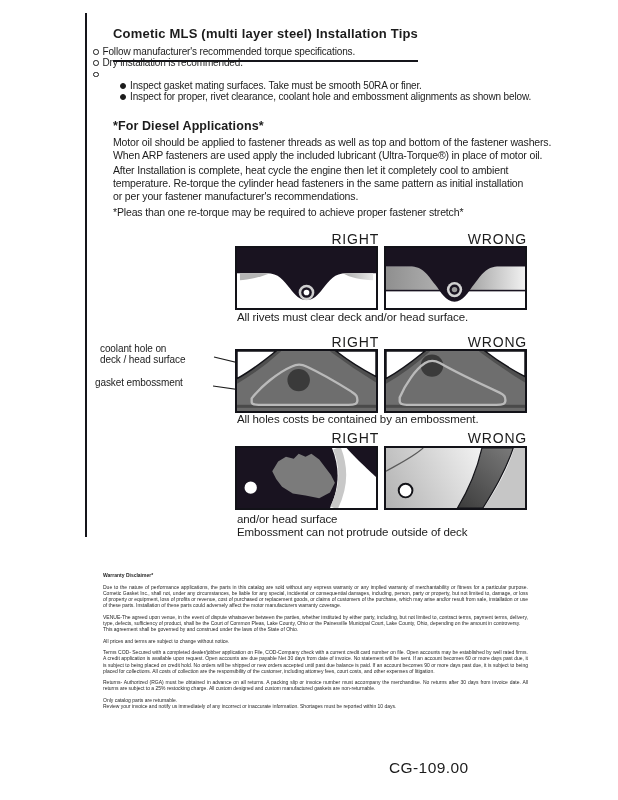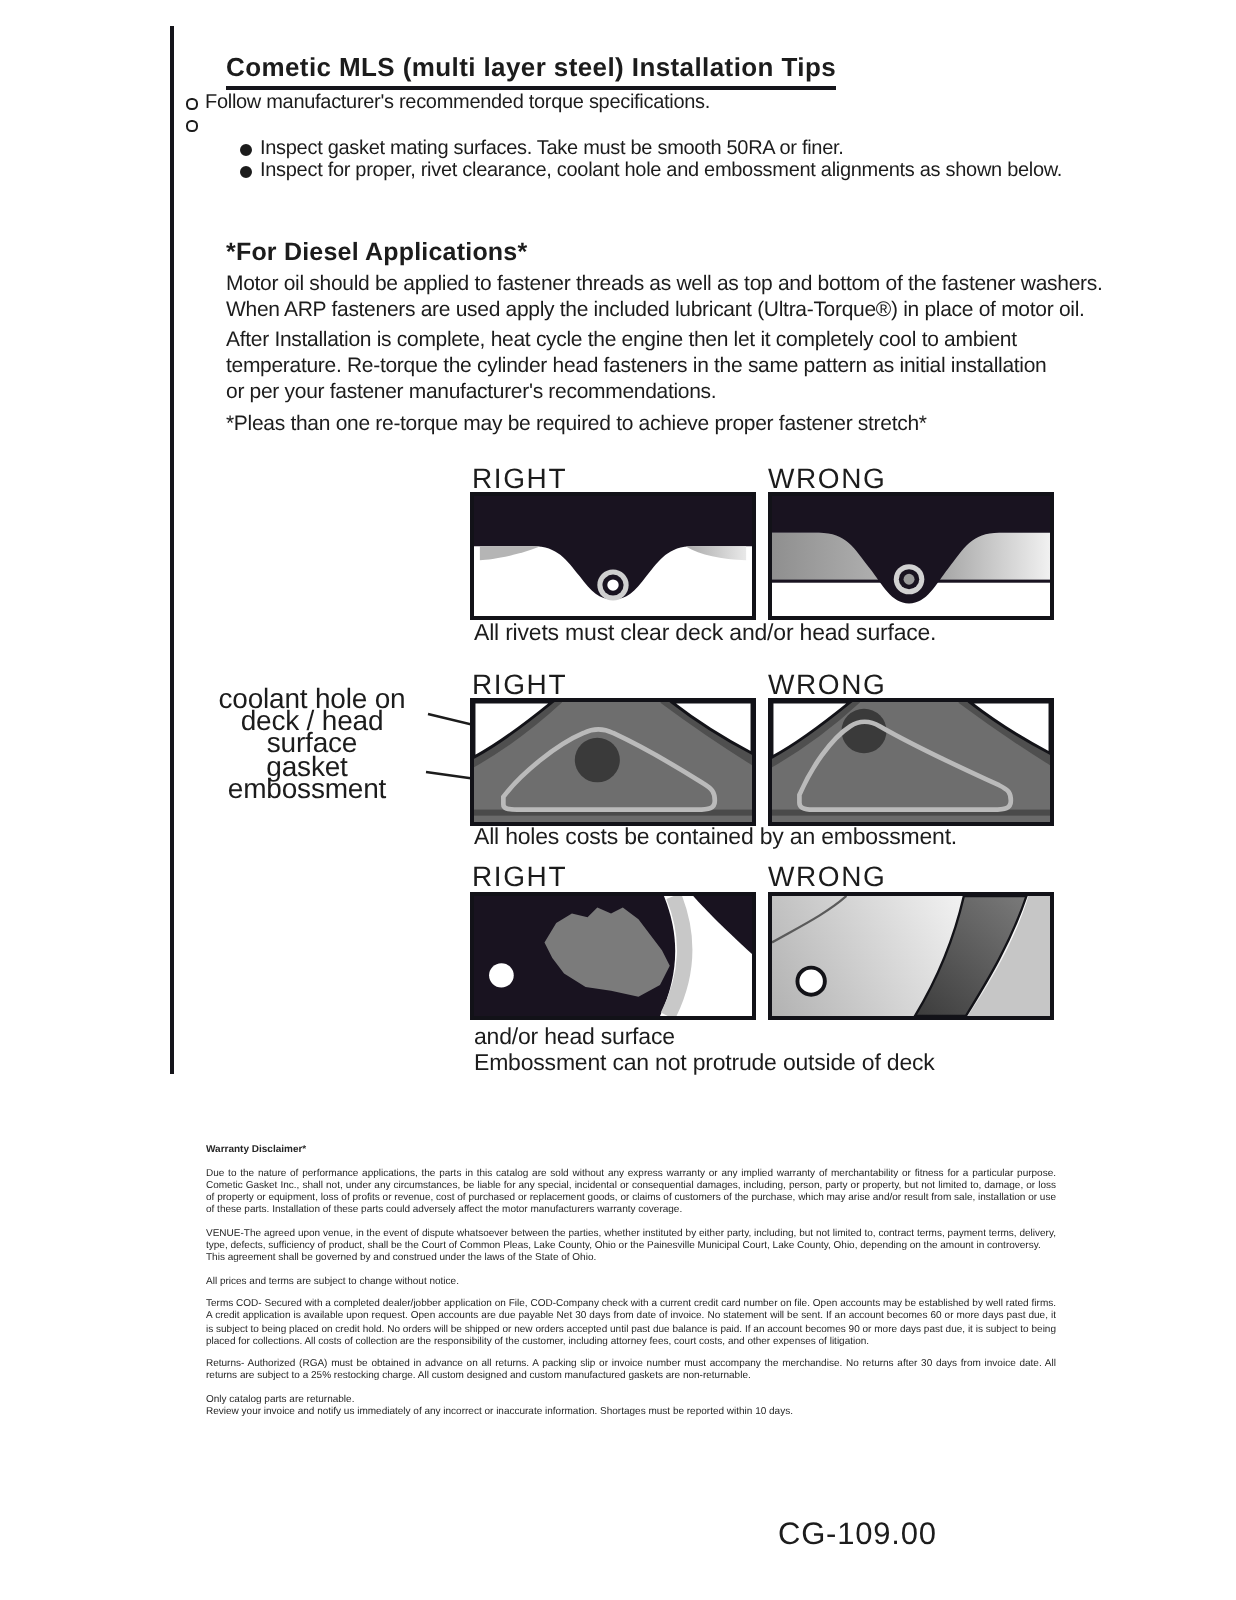--- a/index.html
+++ b/index.html
@@ -1,37 +1,37 @@
 <!DOCTYPE html>
 <html><head>
 <meta charset="utf-8">
 <style>
   html,body{margin:0;padding:0;background:#e8e8e8}
   .page{position:relative;width:618px;height:800px;margin:0 auto;background:#ffffff;
         font-family:"Liberation Sans",sans-serif;color:#1c1c1c;overflow:hidden}
   .vrule{position:absolute;left:85px;top:13px;width:2px;height:524px;background:#15151b}
   .doc-title{position:absolute;left:113px;top:26px;font-size:13px;font-weight:bold;letter-spacing:.2px;
-        border-bottom:2px solid #15151b;padding-bottom:2px;white-space:nowrap}
+        border-bottom:2px solid #15151b;padding-bottom:19px;white-space:nowrap}
   .tips{position:absolute;left:93px;top:46px}
   .tip{display:flex;align-items:flex-start;height:11.3px;font-size:10px;letter-spacing:-.15px;white-space:nowrap}
   .tip .mk{flex:0 0 auto;width:3.5px;height:3.5px;border:1px solid #1c1c1c;border-radius:50%;margin:3px 4px 0 0}
   .tip.sub{margin-left:27px}
   .tip.sub .mk{width:4px;height:4px;background:#1c1c1c}
   .h-diesel{position:absolute;left:113px;top:119px;font-size:12.5px;font-weight:bold;letter-spacing:.1px}
   .para{position:absolute;left:113px;font-size:10.5px;letter-spacing:-.15px}
   .para .ln{height:13.2px;white-space:nowrap}
   #para1{top:136px}
   #para2{top:164px}
   #footnote{top:206px}
-  .dlabel{position:absolute;width:143px;text-align:left;font-size:14px;letter-spacing:.8px}
+  .dlabel{position:absolute;width:143px;text-align:right;font-size:14px;letter-spacing:.8px}
   .dbox{position:absolute;box-sizing:border-box;width:143px;height:64px;border:2px solid #121218;background:#fff}
   .dbox svg{display:block;width:139px;height:60px}
   .caption{position:absolute;left:237px;font-size:11.5px;letter-spacing:-.1px}
   .caption .ln{height:13px;white-space:nowrap}
-  .callout{position:absolute;text-align:center;font-size:14px;line-height:10.8px;letter-spacing:-.1px}
+  .callout{position:absolute;text-align:left;font-size:10px;line-height:10.8px;letter-spacing:-.1px}
   #callout-coolant{left:100px;top:344px;width:112px}
   #callout-emboss{left:95px;top:378px;width:117px}
   #callout-lines{position:absolute;left:0;top:0;width:618px;height:800px;pointer-events:none}
   .legal{position:absolute;left:103px;top:572px;width:425px;font-size:5px;line-height:6.1px;
          color:#262626;text-align:justify}
   .legal p{margin:0 0 5.5px 0}
   .legal .lead{font-weight:bold;text-align:left;margin-bottom:6px}
   .legal .tight{margin-bottom:0}
   .pagecode{position:absolute;left:389px;top:759px;font-size:15.5px;letter-spacing:.4px}
 </style>
@@ -44,20 +44,24 @@
 
   <div class="doc-title">Cometic MLS (multi layer steel) Installation Tips</div>
 
   <div class="tips">
     <div class="tip">
       <span class="mk"></span>
       <span>Follow manufacturer's recommended torque specifications.</span>
     </div>
     <div class="tip">
       <span class="mk"></span>
+      <span>Dry installation is recommended.</span>
+    </div>
+    <div class="tip">
+      <span class="mk"></span>
     </div>
     <div class="tip sub">
       <span class="mk"></span>
       <span>Inspect gasket mating surfaces.  Take must be smooth 50RA or finer.</span>
     </div>
     <div class="tip sub">
       <span class="mk"></span>
       <span>Inspect for proper, rivet clearance, coolant hole and embossment alignments as shown below.</span>
     </div>
   </div>

